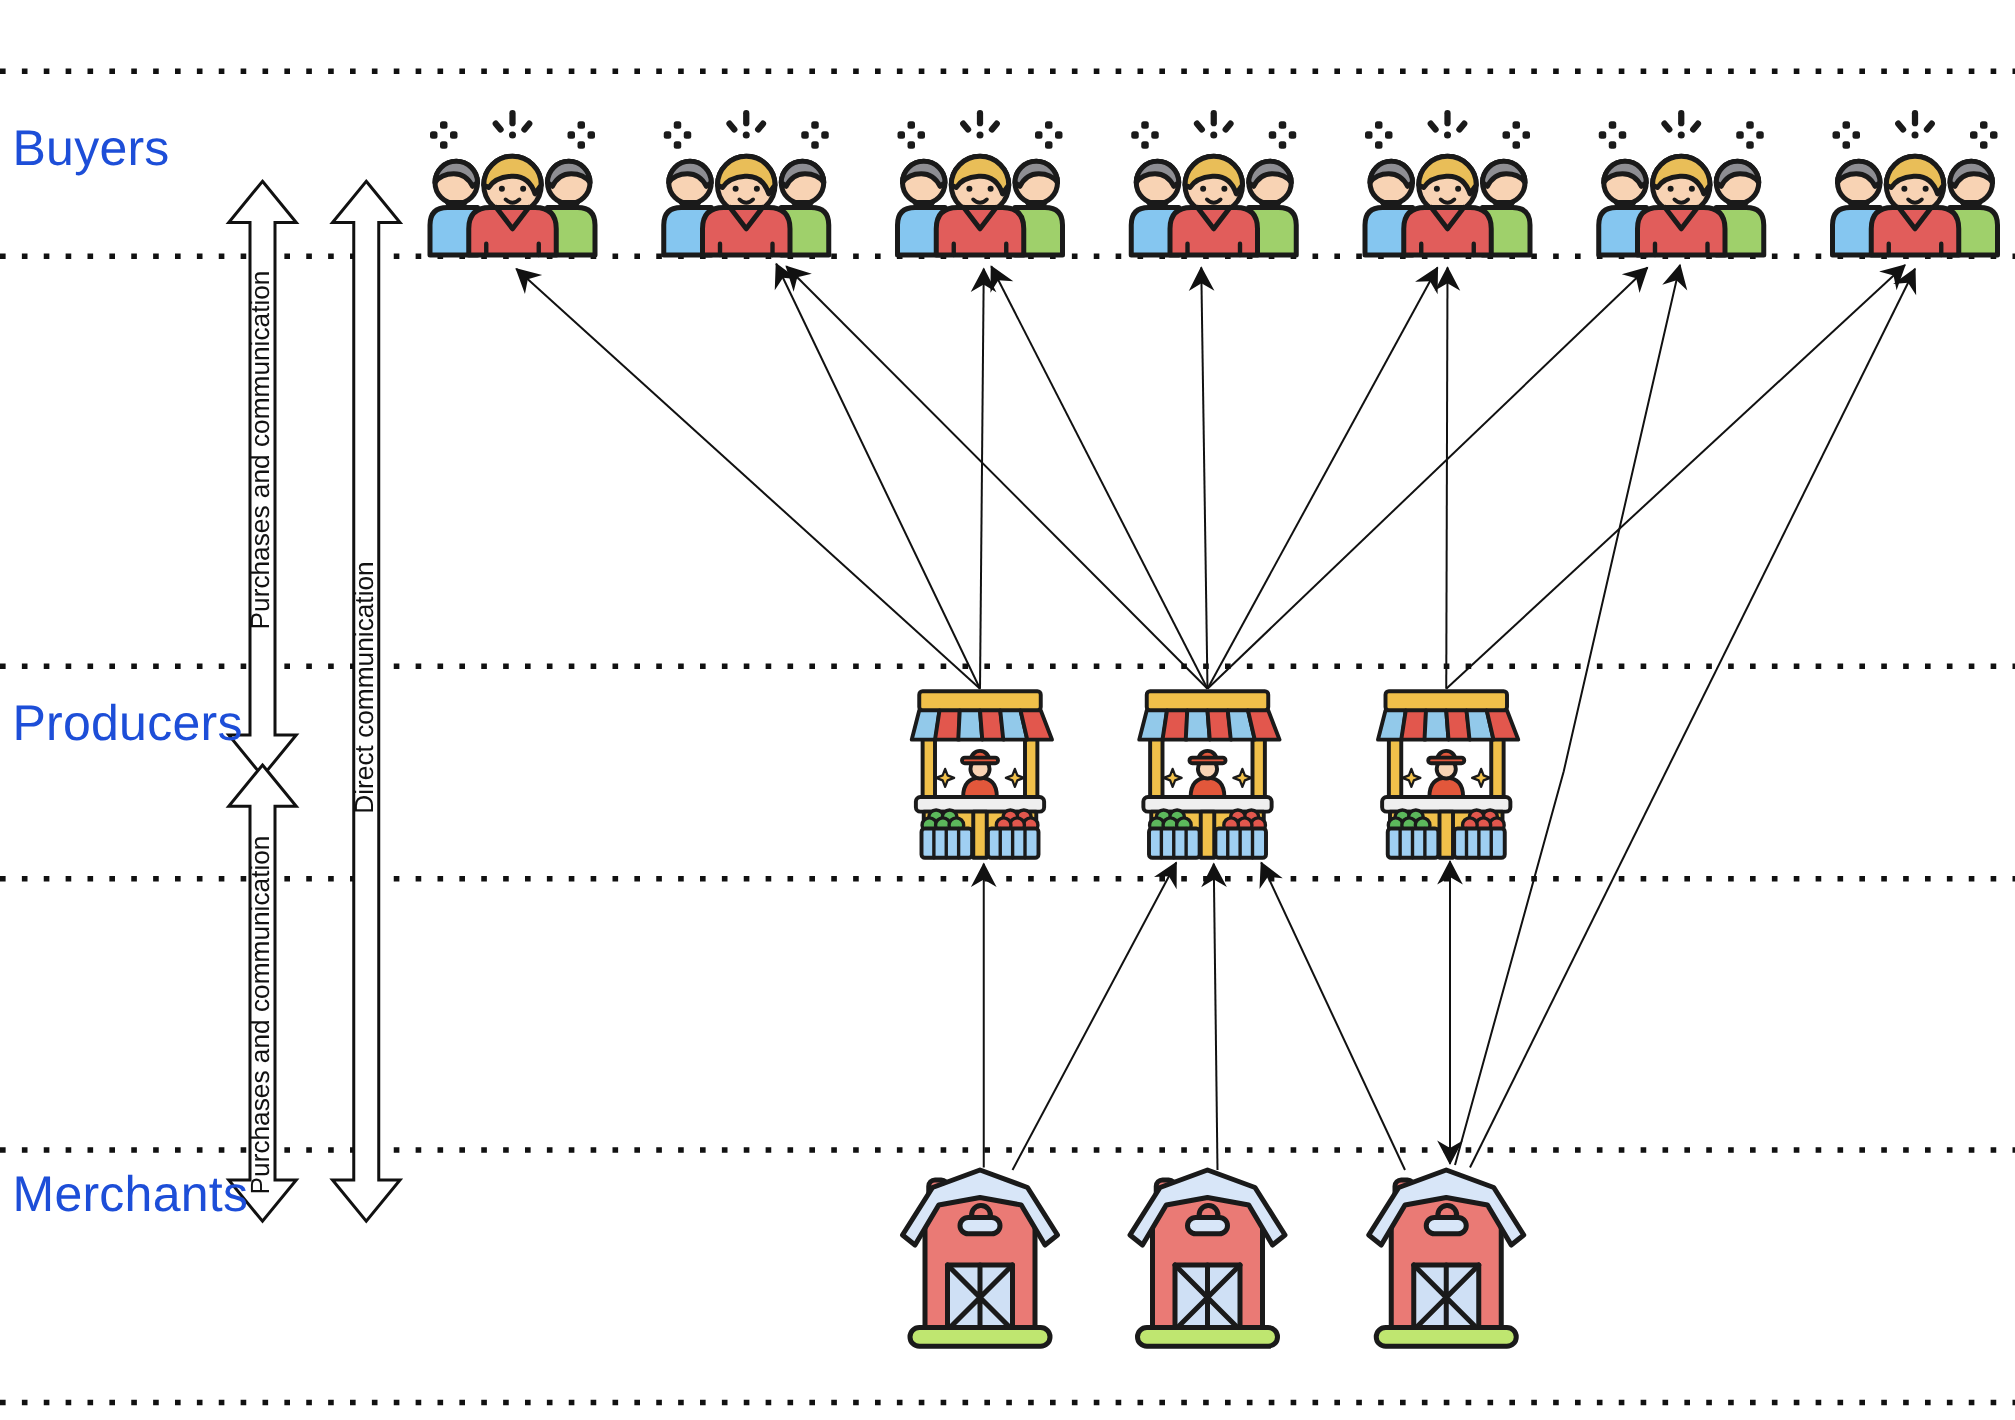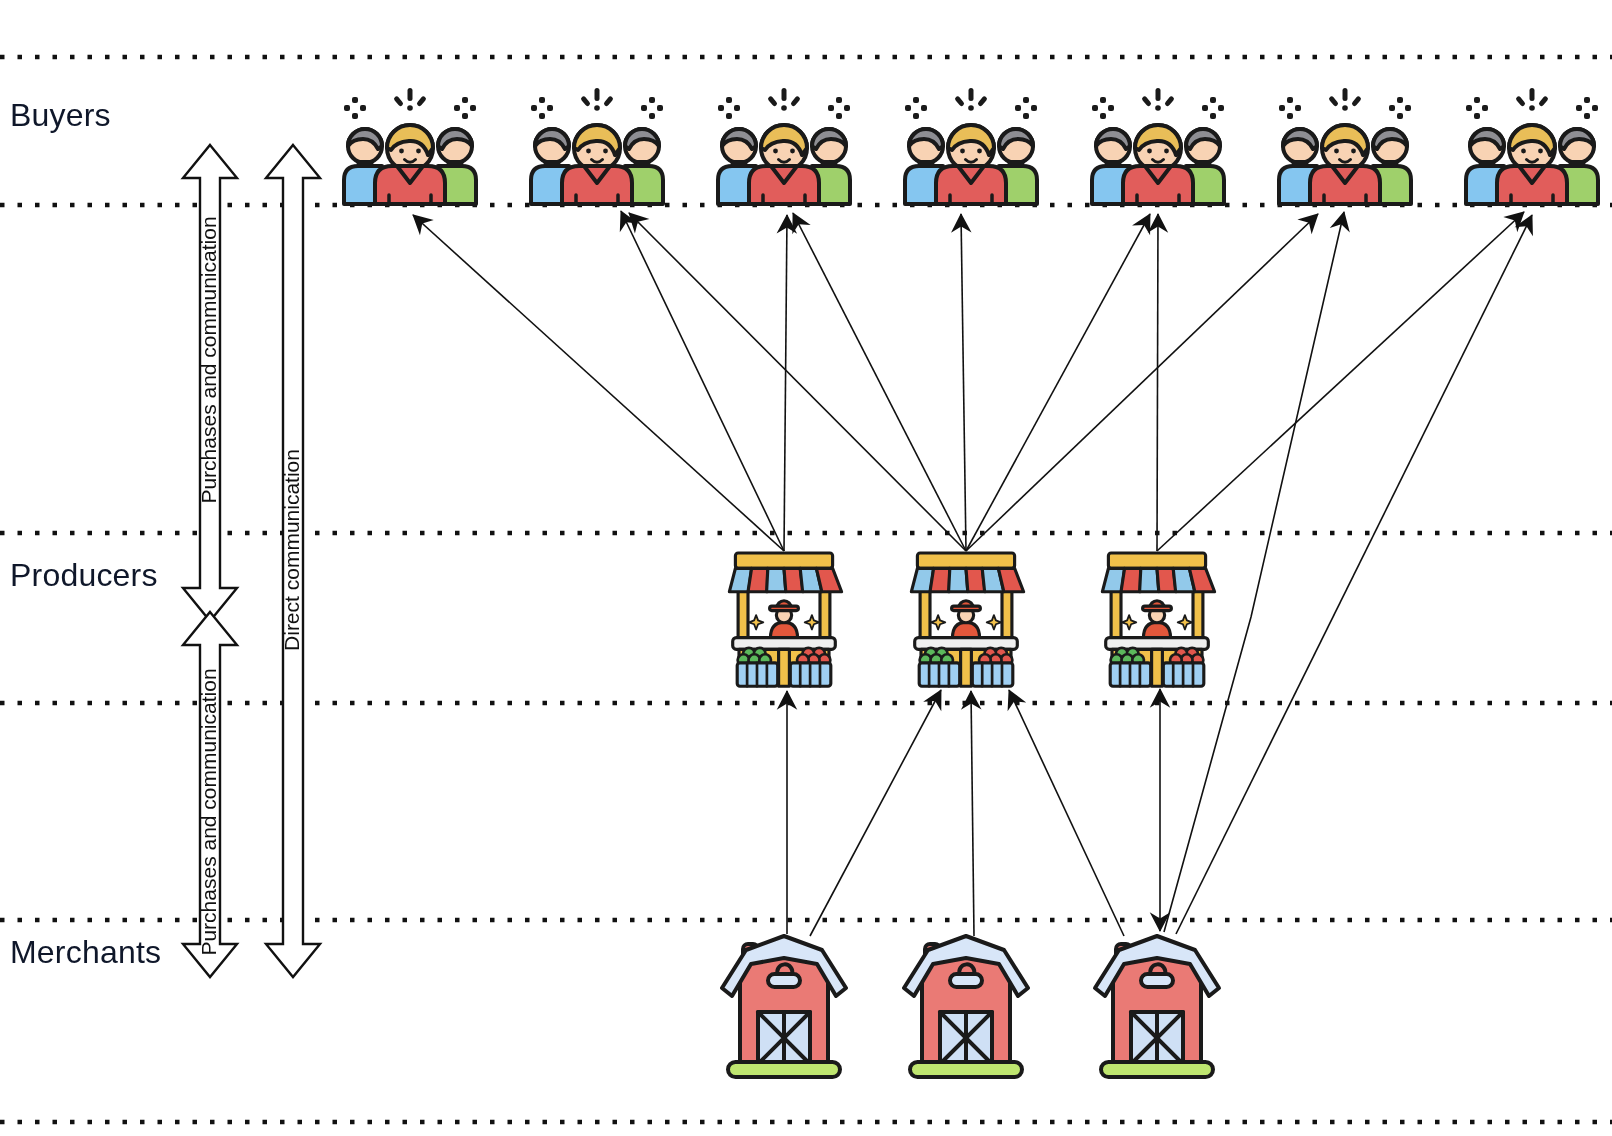--- a/index.html
+++ b/index.html
@@ -6,22 +6,22 @@
   #stage{
     position:relative;
     width:1612px;height:1136px;
     background:#ffffff;
     font-family:"Liberation Sans", sans-serif;
     overflow:hidden;
   }
   .row-label{
     position:absolute;
     left:10px;
-    font-size:32px;
-    color:#0f172a;
+    font-size:40px;
+    color:#1d4ed8;
     letter-spacing:0.2px;
   }
   #diagram-svg{position:absolute;left:0;top:0;}
   .arrow-label{
     font-size:21px;
     fill:#111;
   }
 </style>
 </head>
 <body>

